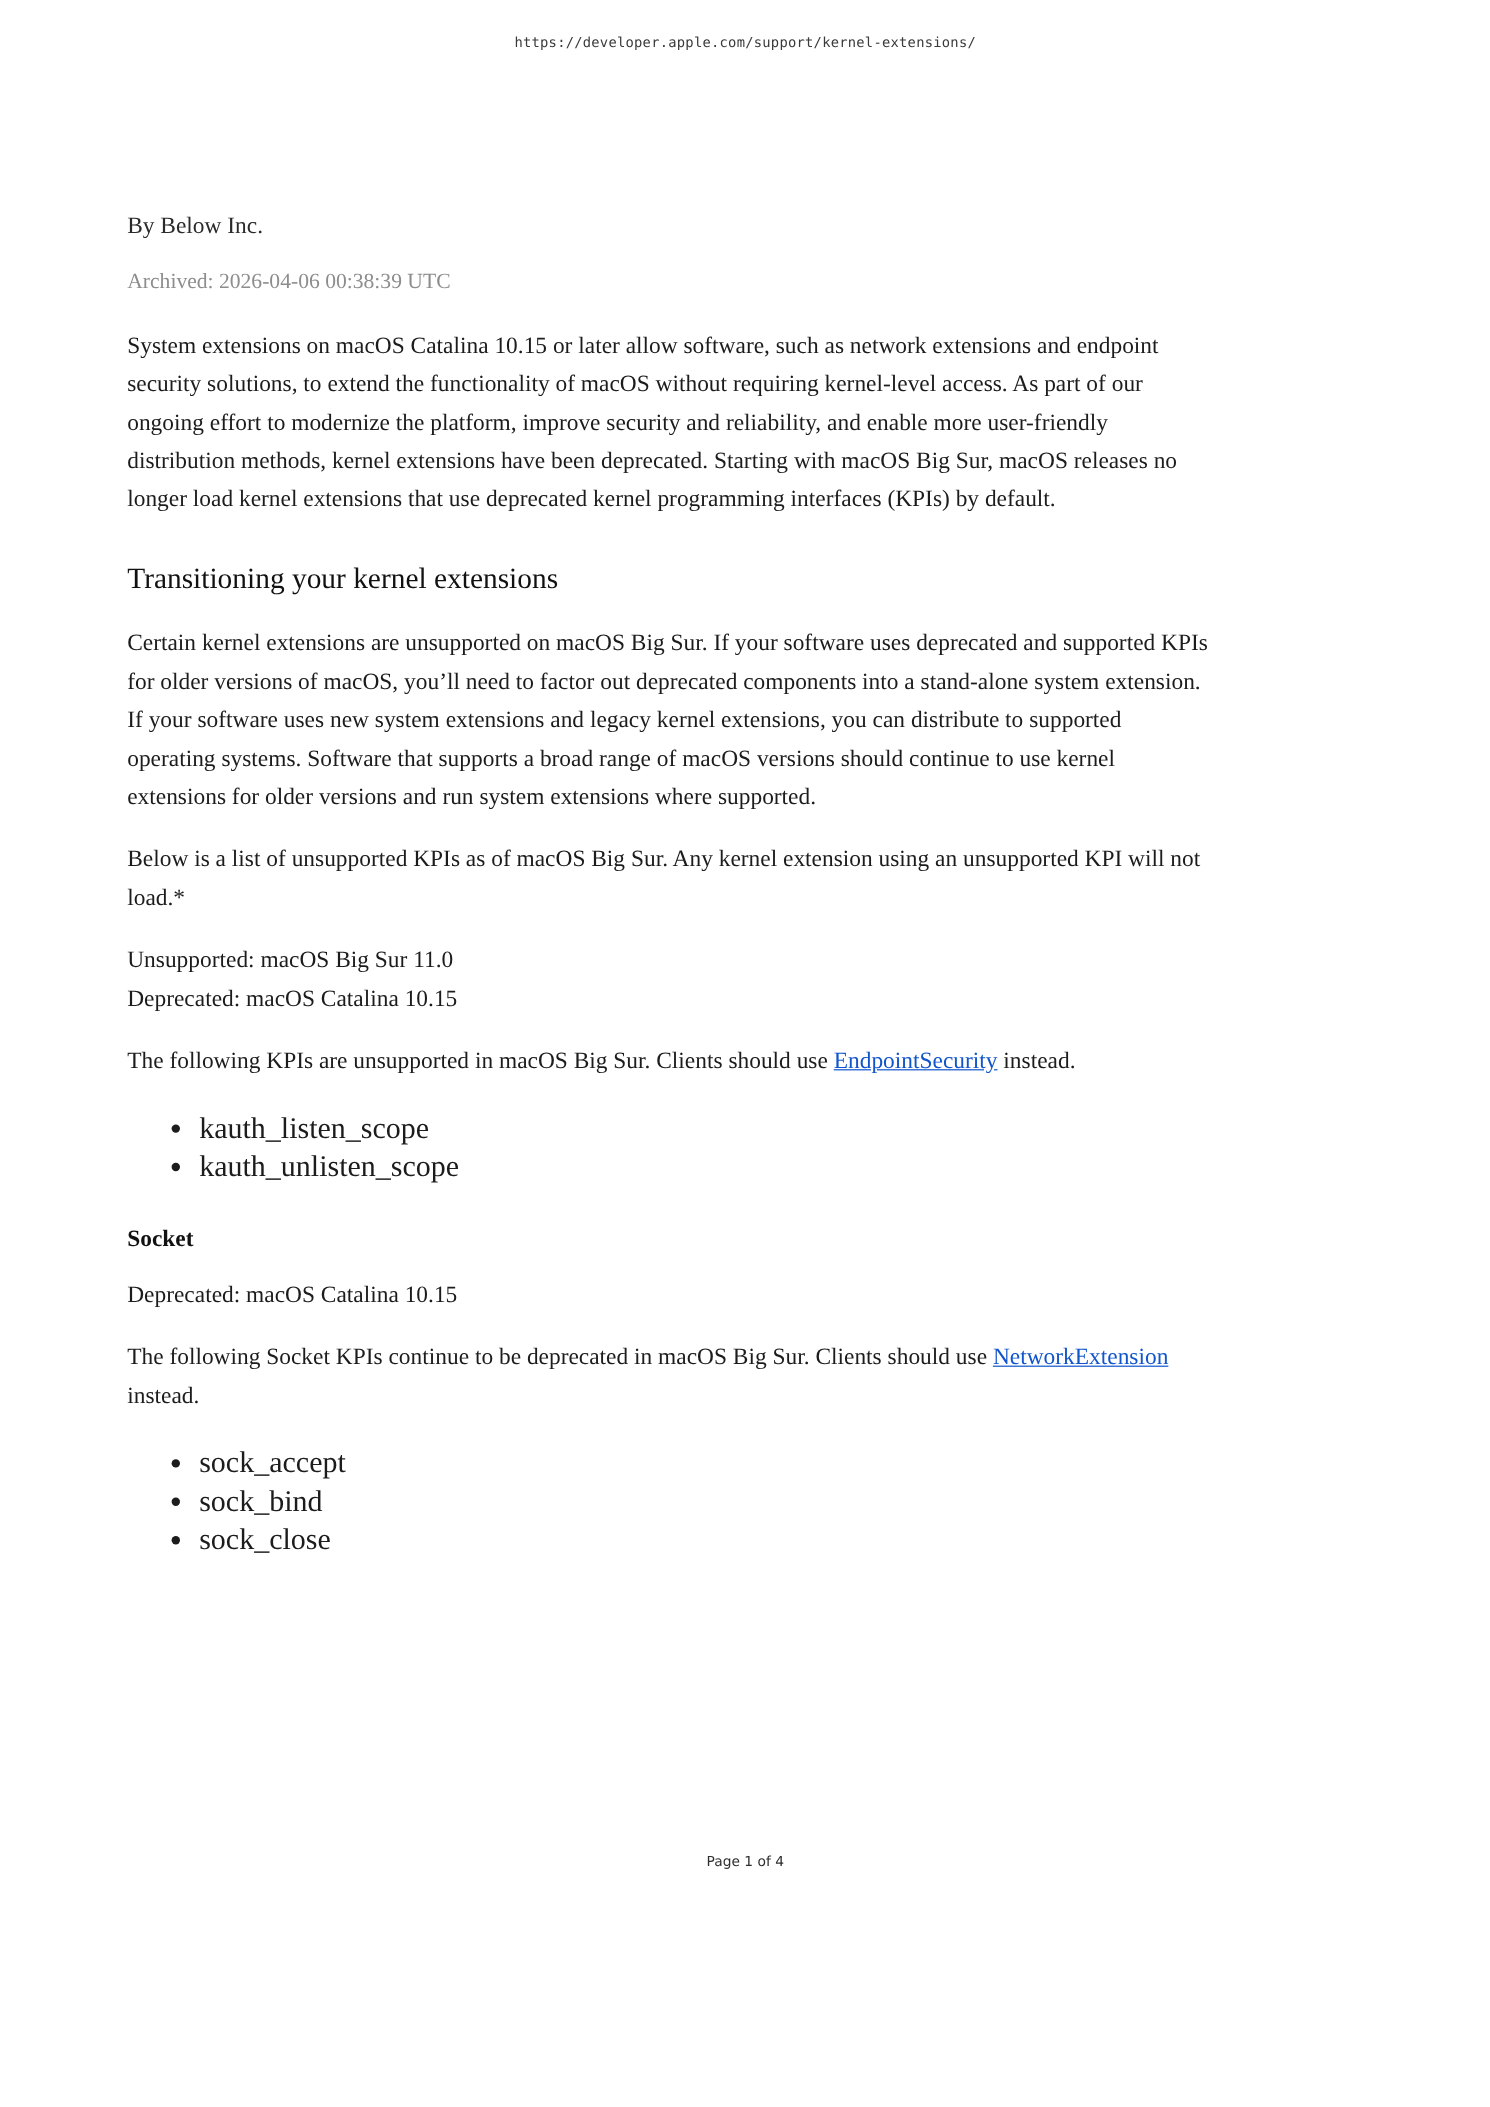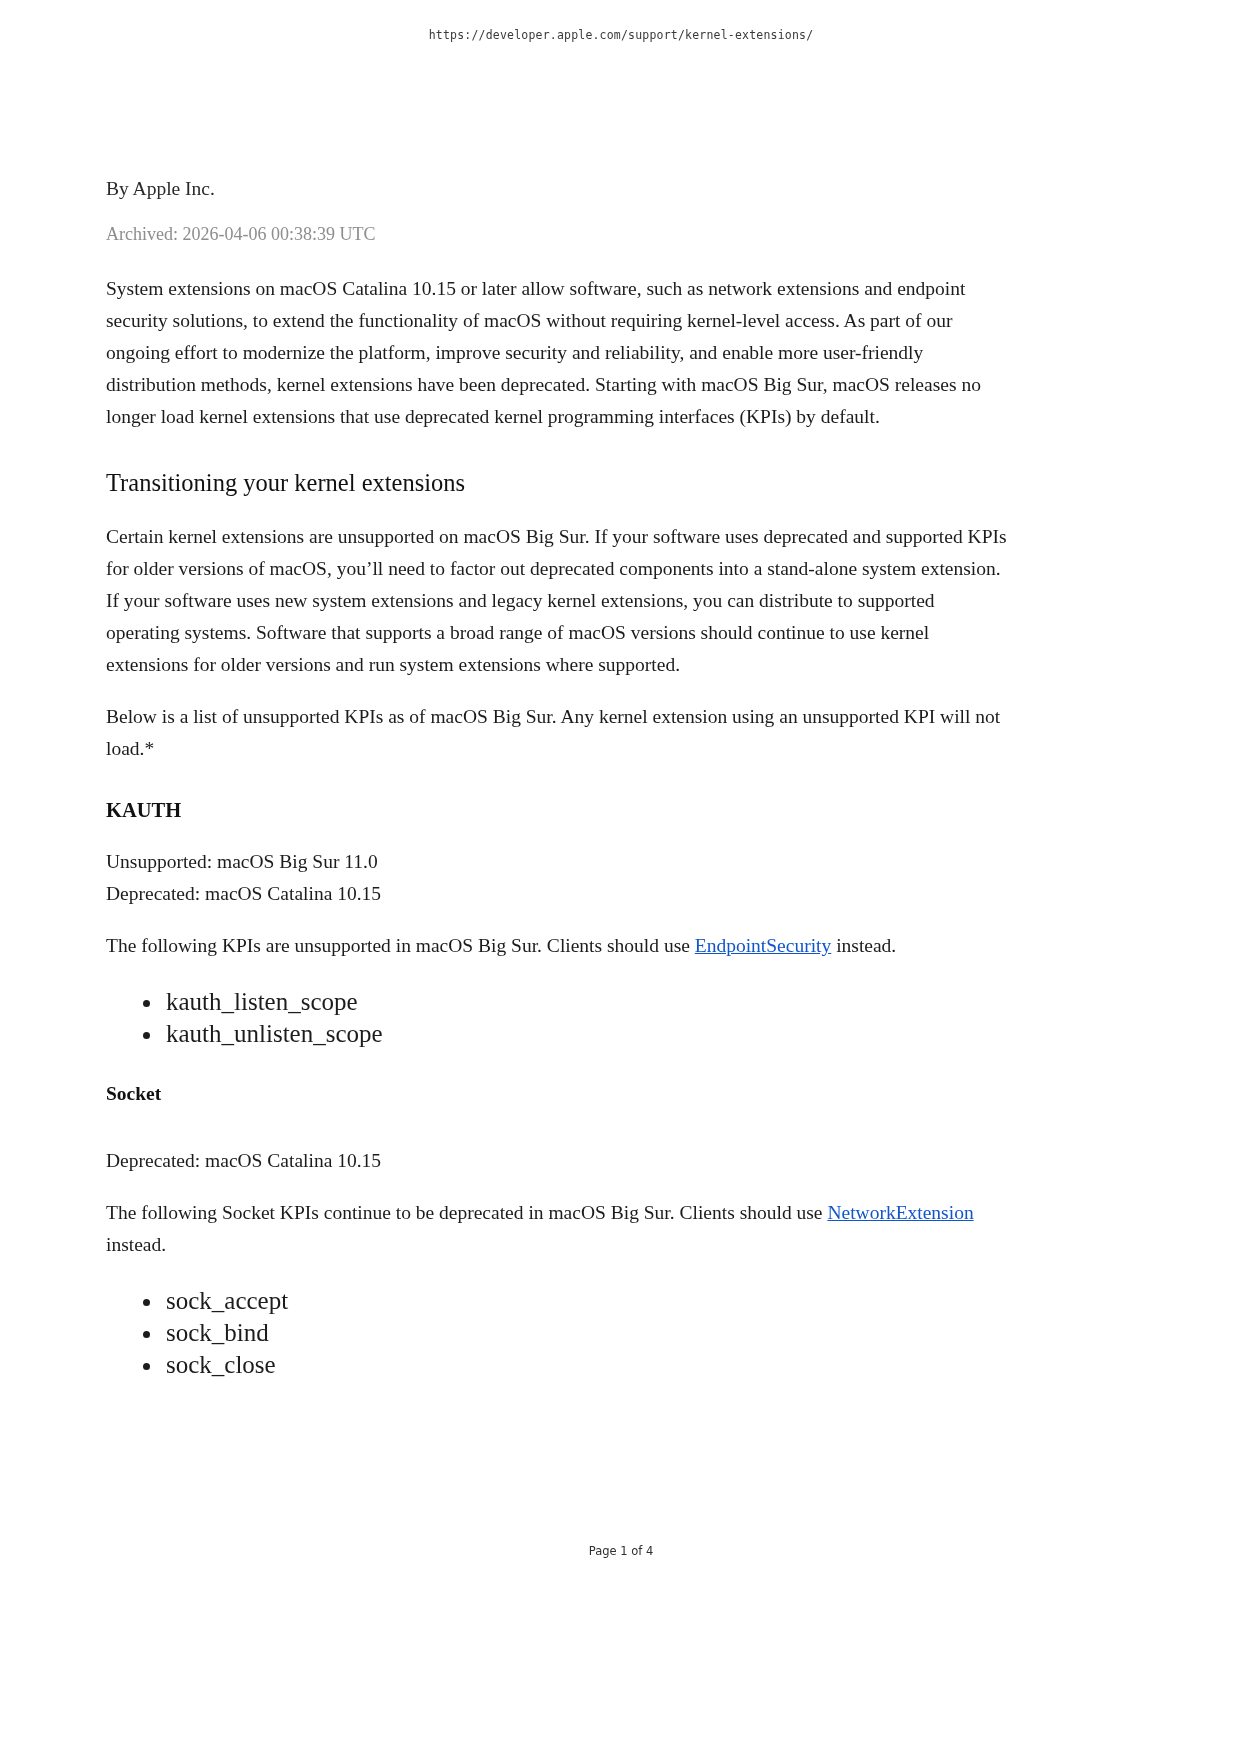--- a/index.html
+++ b/index.html
@@ -67,21 +67,21 @@
     font-weight:normal;
     color:#111;
   }
   h3.subsection{
     margin:34px 0 24px 0;
     font-size:20.5px;
     font-weight:bold;
     color:#111;
   }
   h4.subsubsection{
-    margin:34px 0 40px 0;
+    margin:34px 0 20px 0;
     font-size:19.5px;
     font-weight:bold;
     color:#111;
   }
   ul.kpi-list{
     margin:24px 0 20px 0;
     padding-left:58px;
     font-size:25px;
     line-height:31px;
   }
@@ -109,33 +109,32 @@
 </head>
 <body>
 
 <div class="page">
 
   <div class="url-header">https://developer.apple.com/support/kernel-extensions/</div>
 
   <div class="content">
 
 
-    <p class="byline">By Apple Inc.</p>
+    <p class="byline">By Below Inc.</p>
 
     <p class="archived">Archived: 2026-04-06 00:38:39 UTC</p>
 
     <p class="body">System extensions on macOS Catalina 10.15 or later allow software, such as network extensions and endpoint security solutions, to extend the functionality of macOS without requiring kernel-level access. As part of our ongoing effort to modernize the platform, improve security and reliability, and enable more user-friendly distribution methods, kernel extensions have been deprecated. Starting with macOS Big Sur, macOS releases no longer load kernel extensions that use deprecated kernel programming interfaces (KPIs) by default.</p>
 
     <h2 class="section">Transitioning your kernel extensions</h2>
 
     <p class="body">Certain kernel extensions are unsupported on macOS Big Sur. If your software uses deprecated and supported KPIs for older versions of macOS, you’ll need to factor out deprecated components into a stand-alone system extension. If your software uses new system extensions and legacy kernel extensions, you can distribute to supported operating systems. Software that supports a broad range of macOS versions should continue to use kernel extensions for older versions and run system extensions where supported.</p>
 
     <p class="body">Below is a list of unsupported KPIs as of macOS Big Sur. Any kernel extension using an unsupported KPI will not load.*</p>
 
-    <h3 class="subsection">KAUTH</h3>
 
     <p class="body"><span>Unsupported: macOS Big Sur 11.0</span><br><span>Deprecated: macOS Catalina 10.15</span></p>
 
     <p class="body"><span>The following KPIs are unsupported in macOS Big Sur. Clients should use </span><a class="doc-link" href="#">EndpointSecurity</a><span> instead.</span></p>
 
     <ul class="kpi-list">
       <li>kauth_listen_scope</li>
       <li>kauth_unlisten_scope</li>
     </ul>
 

